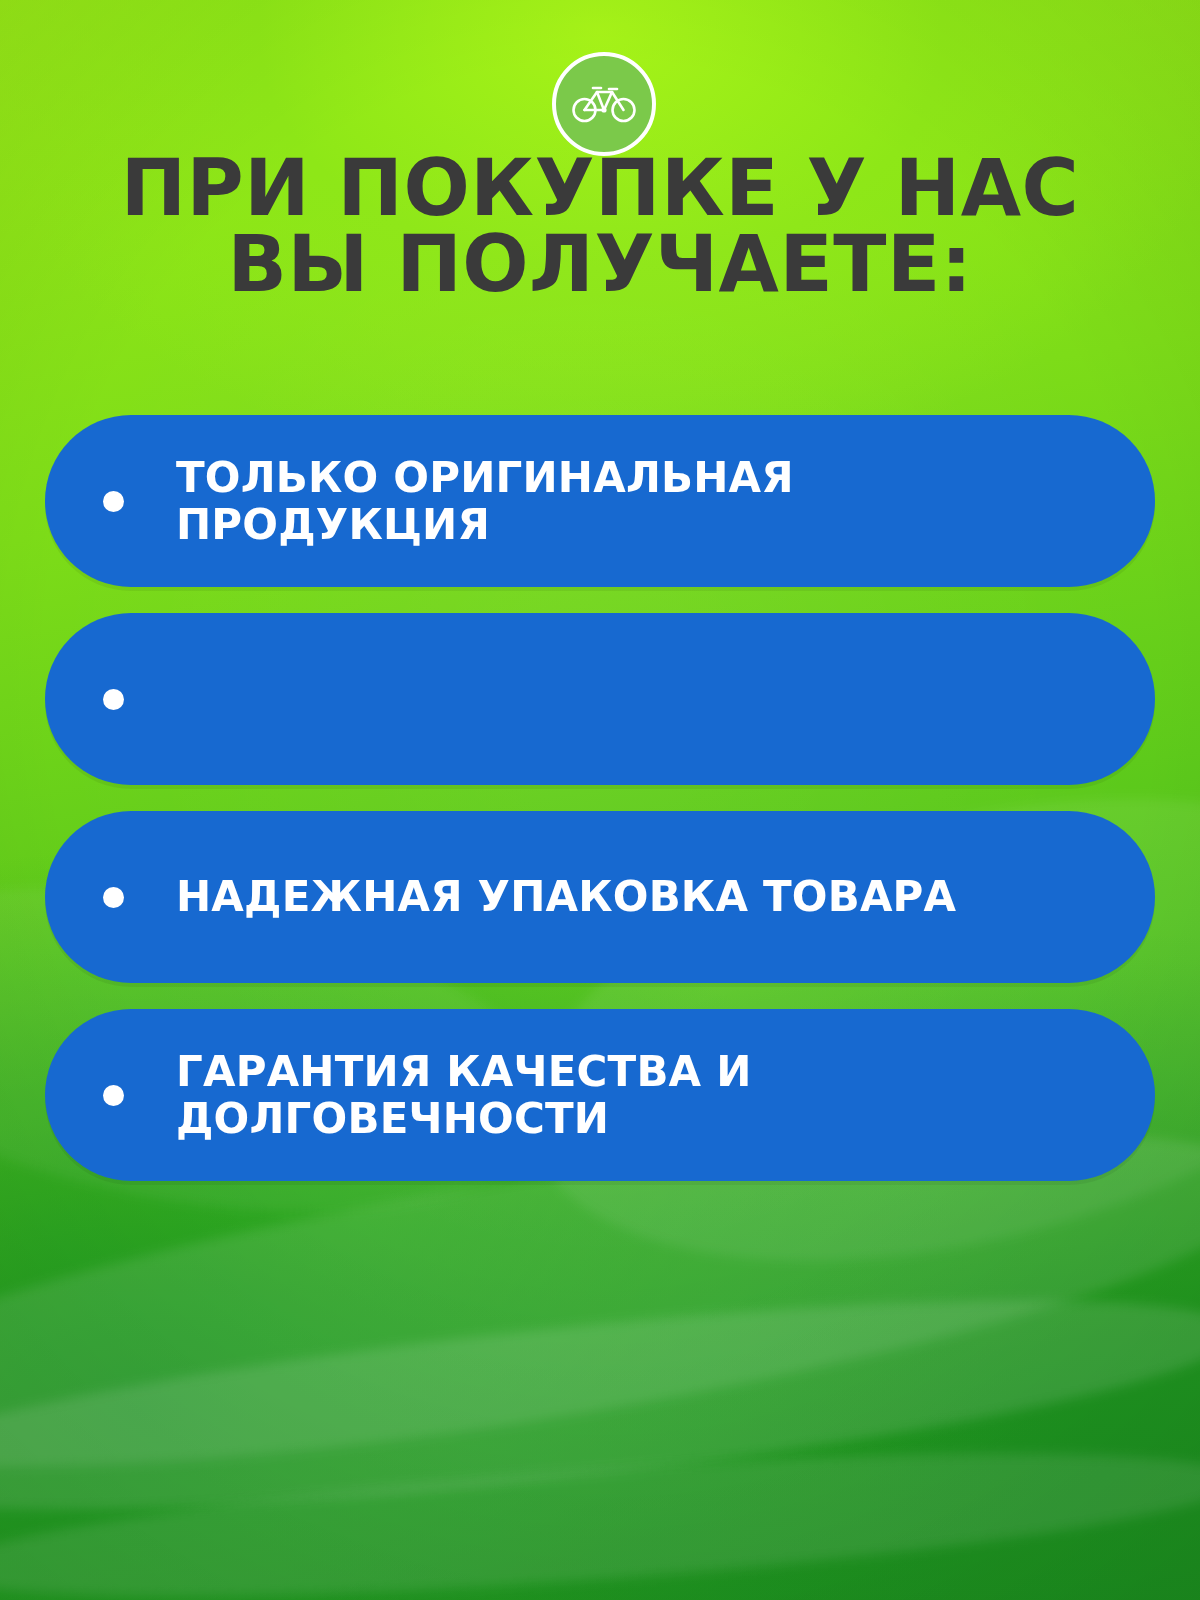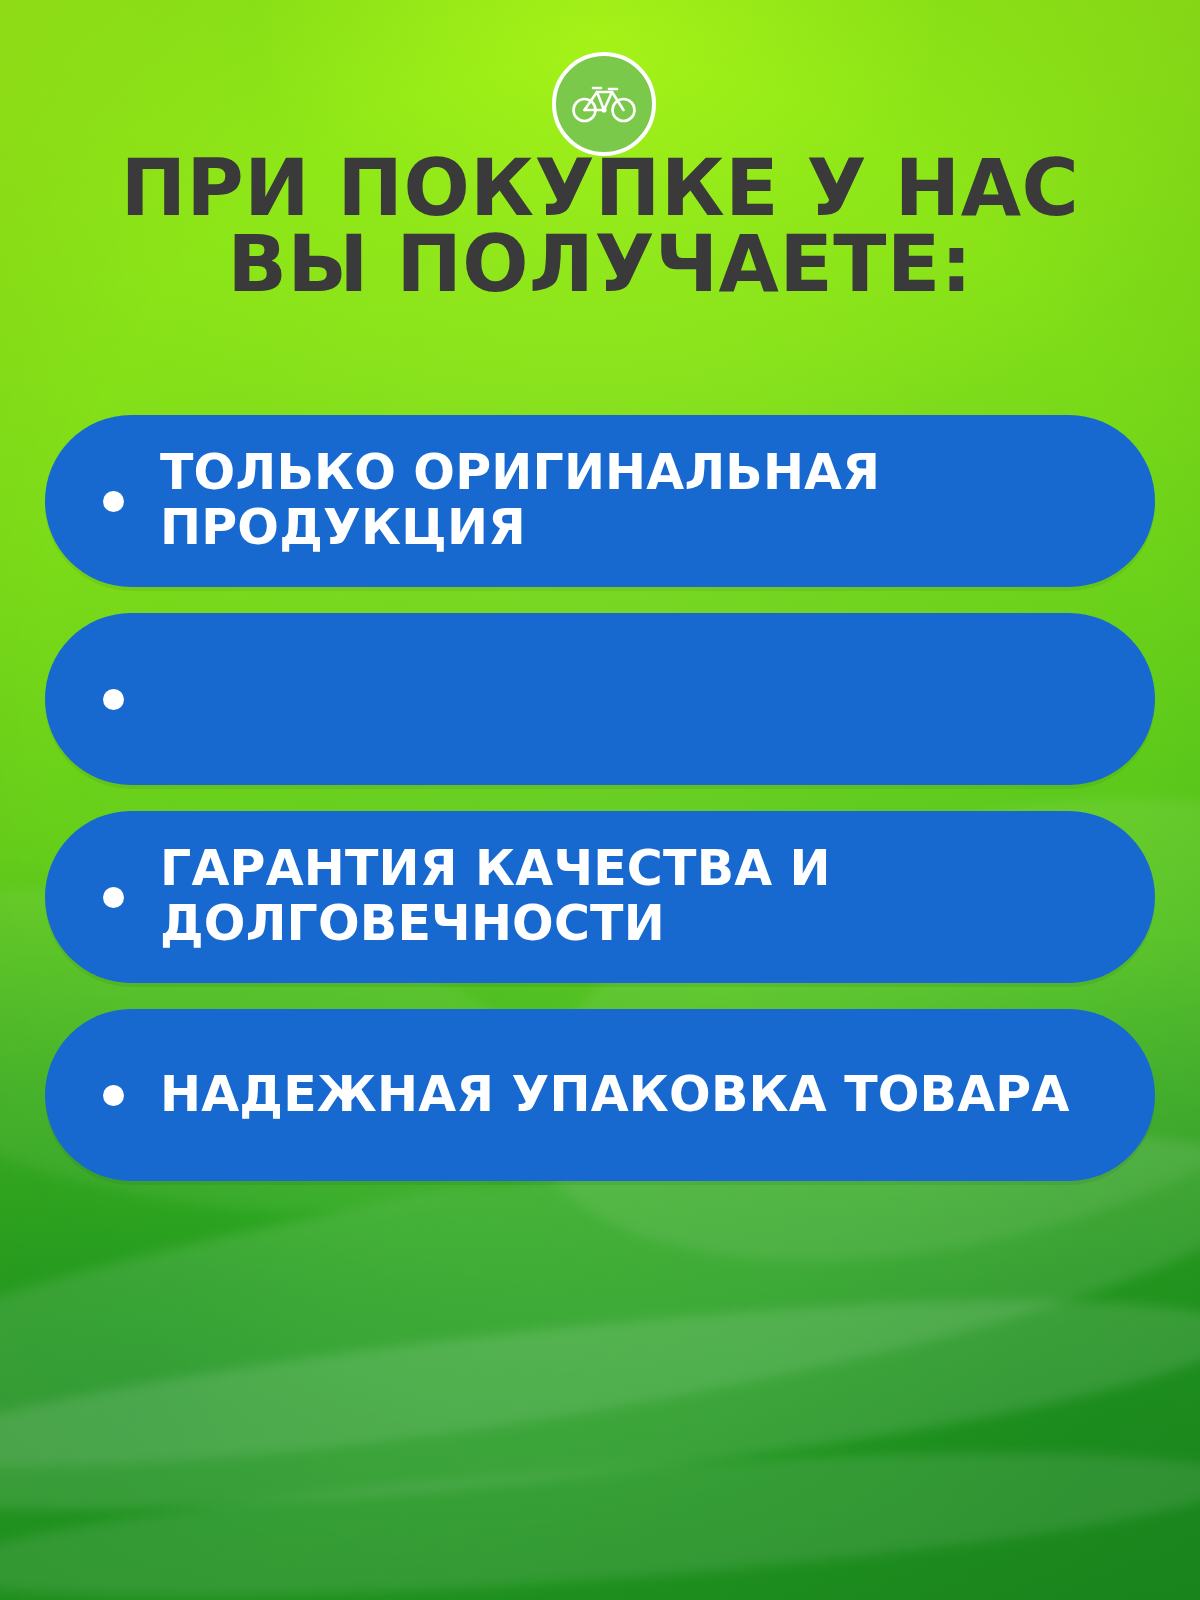--- a/index.html
+++ b/index.html
@@ -117,25 +117,26 @@
     flex: 0 0 auto;
     width: 21px;
     height: 21px;
     border-radius: 50%;
     background: #ffffff;
     margin-right: 36px;
   }
   .pill-text {
     color: #ffffff;
     font-weight: 800;
-    font-size: 49px;
+    font-size: 42px;
     line-height: 1.12;
     letter-spacing: 0.2px;
     text-transform: uppercase;
     font-family: "DejaVu Sans", "Liberation Sans", sans-serif;
+    margin-left: 16px;
   }
 </style>
 </head>
 <body>
 
 <div class="poster">
   <div class="streak s1"></div>
   <div class="streak s2"></div>
   <div class="streak s3"></div>
   <div class="streak s4"></div>
@@ -172,25 +173,25 @@
         <span class="bullet"></span>
         <span class="pill-text">ТОЛЬКО ОРИГИНАЛЬНАЯ ПРОДУКЦИЯ</span>
       </div>
 
       <div class="pill">
         <span class="bullet"></span>
       </div>
 
       <div class="pill">
         <span class="bullet"></span>
-        <span class="pill-text">ГАРАНТИЯ КАЧЕСТВА И ДОЛГОВЕЧНОСТИ</span>
+        <span class="pill-text">НАДЕЖНАЯ УПАКОВКА ТОВАРА</span>
       </div>
 
       <div class="pill">
         <span class="bullet"></span>
-        <span class="pill-text">НАДЕЖНАЯ УПАКОВКА ТОВАРА</span>
+        <span class="pill-text">ГАРАНТИЯ КАЧЕСТВА И ДОЛГОВЕЧНОСТИ</span>
       </div>
 
 
     </div>
 
   </div>
 </div>
 
 </body></html>

